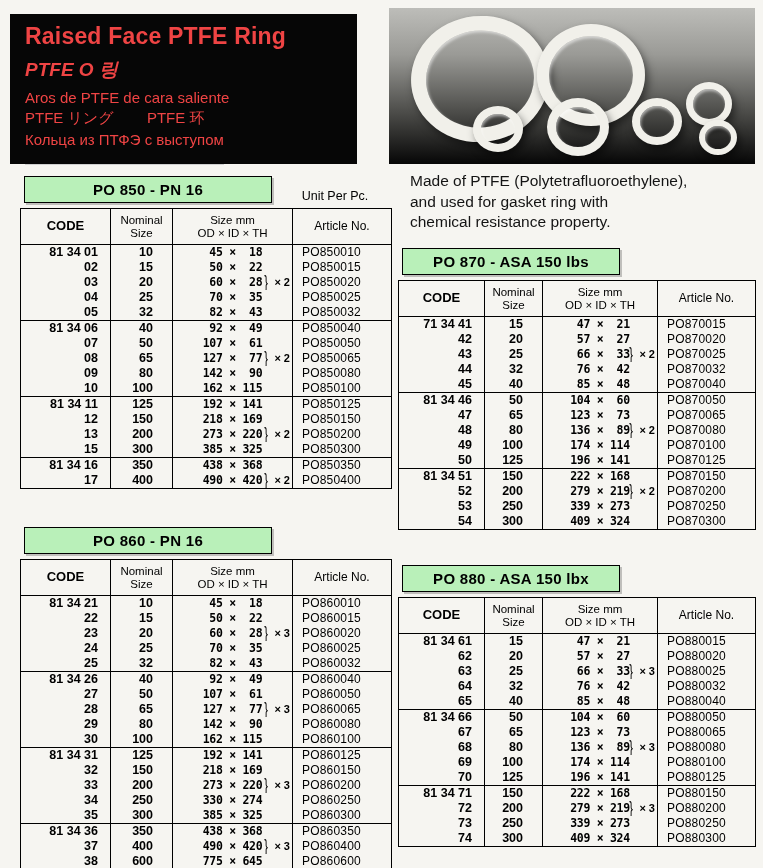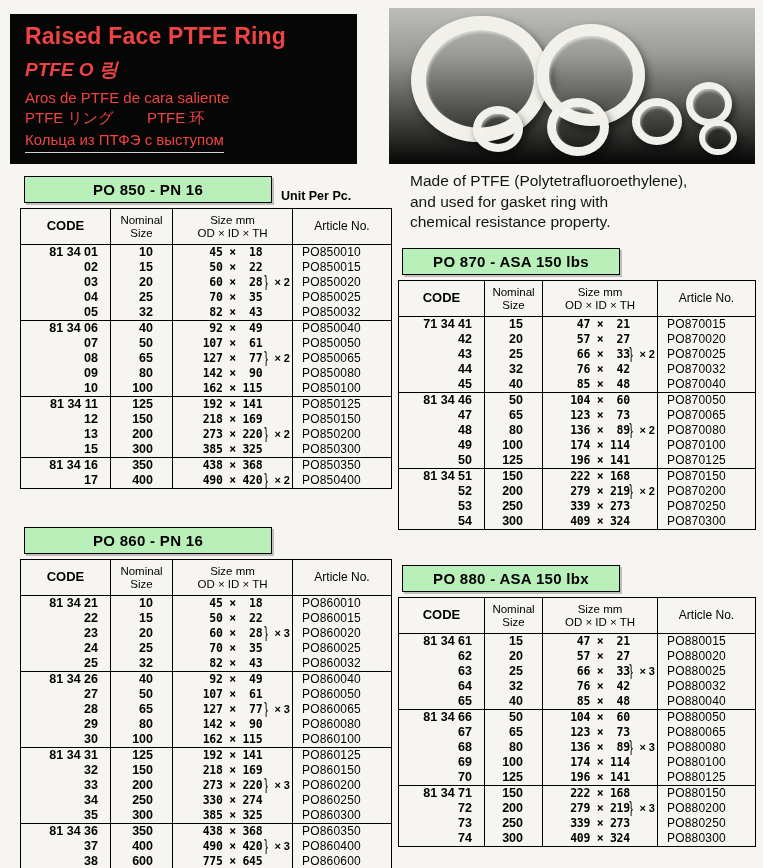--- a/index.html
+++ b/index.html
@@ -12,21 +12,21 @@
 
   
   .header-box{
     position:absolute; left:10px; top:14px; width:347px; height:150px;
     background:#060606; color:#ef4444; padding:9px 15px 0 15px;
   }
   .hb-title{ font-size:23px; font-weight:bold; letter-spacing:0.2px; }
   .hb-kr{ font-size:19px; font-weight:bold; font-style:italic; margin-top:7px; }
   .hb-es{ font-size:15px; margin-top:6px; }
   .hb-jp{ font-size:15px; margin-top:3px; white-space:pre; }
-  .hb-ru{ font-size:15px; margin-top:3px; border-bottom:1px solid #cfcfcf; display:inline-block; padding-bottom:4px;}
+  .hb-ru{ font-size:15px; margin-top:3px; border-bottom:1px solid #cfcfcf; display:inline-block; padding-bottom:16px;}
 
   
   .photo{
     position:absolute; left:389px; top:8px; width:366px; height:156px;
     background:linear-gradient(180deg,#bdbdb9 0%, #9a9a96 30%, #4a4a47 68%, #060606 100%);
     overflow:hidden;
   }
   .ring{
     position:absolute; border-radius:50%; border-style:solid; border-color:#f1f0ea;
     box-shadow:3px 5px 9px rgba(0,0,0,0.5), inset 1px 2px 3px rgba(255,255,255,0.55);
@@ -41,21 +41,21 @@
 
   
   .description{
     position:absolute; left:410px; top:171px; width:345px;
     font-size:15.5px; line-height:1.33; color:#141414;
   }
 
   
   .unit-label{
     position:absolute; left:281px; top:189px; width:108px;
-    text-align:left; font-size:12.5px; font-weight:bold;
+    text-align:center; font-size:12.5px; font-weight:normal;
   }
 
   
   .tbl-section{ position:absolute; }
   #sec-850{ left:20px;  top:176px; width:371px; }
   #sec-860{ left:20px;  top:527px; width:371px; }
   #sec-870{ left:398px; top:248px; width:357px; }
   #sec-880{ left:398px; top:565px; width:357px; }
 
   .green-box{

